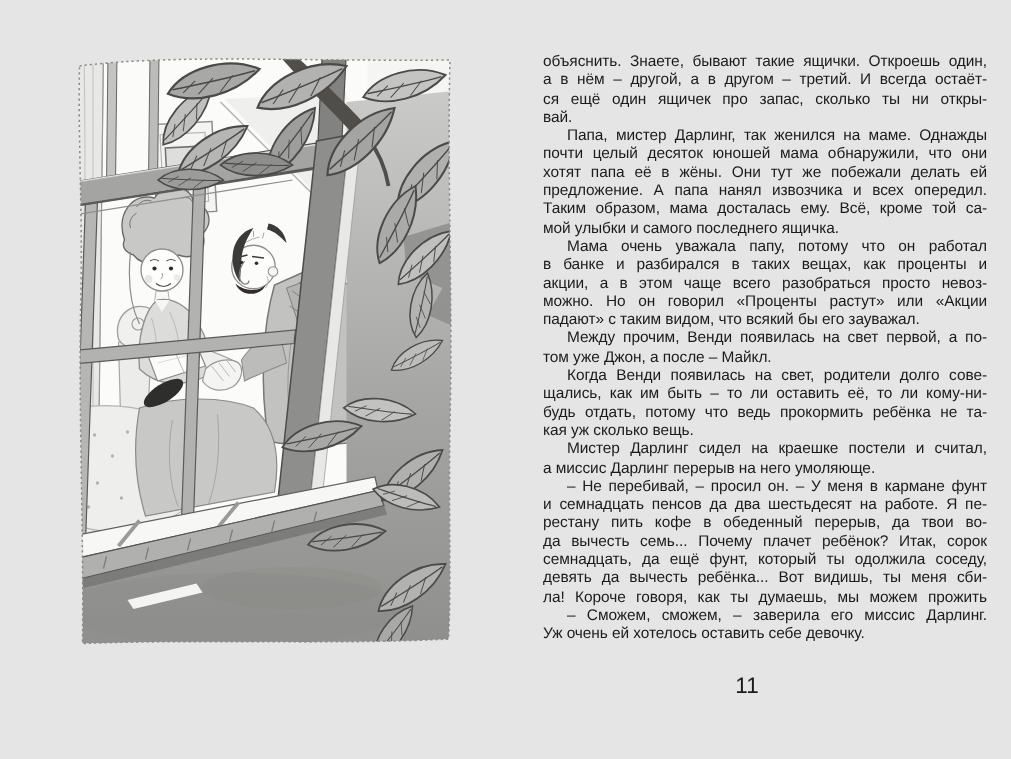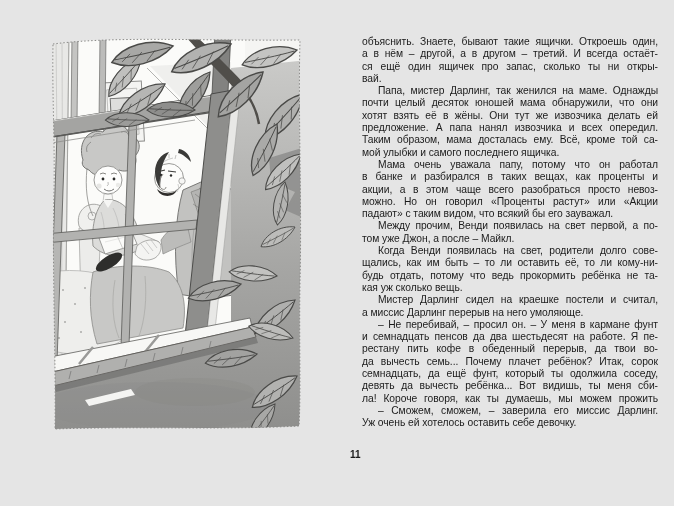--- a/index.html
+++ b/index.html
@@ -17,21 +17,21 @@
     position:absolute;left:362px;top:36px;width:296px;
     color:#1b1b1b;font-size:10.3px;line-height:12.3px;
     letter-spacing:-0.05px;
   }
   .para{margin:0;padding:0;}
   .line{text-align:justify;text-align-last:justify;}
   .line.last{text-align-last:left;}
   .line.ind{padding-left:16px;}
   .pagenum{
     position:absolute;left:350px;top:449px;width:296px;
-    text-align:left;font-size:10px;color:#1b1b1b;font-weight:bold;
+    text-align:center;font-size:15px;color:#1b1b1b;font-weight:normal;
   }
 </style>
 </head>
 <body>
 
 <div class="spread">
 
   <div class="illustration">
     <svg viewBox="0 0 263 403" xmlns="http://www.w3.org/2000/svg">
       <defs>
@@ -233,21 +233,21 @@
   <div class="text-col">
       <div class="para">
         <div class="line">объяснить. Знаете, бывают такие ящички. Откроешь один,</div>
         <div class="line">а в нём – другой, а в другом – третий. И всегда остаёт-</div>
         <div class="line">ся ещё один ящичек про запас, сколько ты ни откры-</div>
         <div class="line last">вай.</div>
       </div>
       <div class="para">
         <div class="line ind">Папа, мистер Дарлинг, так женился на маме. Однажды</div>
         <div class="line">почти целый десяток юношей мама обнаружили, что они</div>
-        <div class="line">хотят взять её в жёны. Они тут же извозчика делать ей</div>
+        <div class="line">хотят папа её в жёны. Они тут же побежали делать ей</div>
         <div class="line">предложение. А папа нанял извозчика и всех опередил.</div>
         <div class="line">Таким образом, мама досталась ему. Всё, кроме той са-</div>
         <div class="line last">мой улыбки и самого последнего ящичка.</div>
       </div>
       <div class="para">
         <div class="line ind">Мама очень уважала папу, потому что он работал</div>
         <div class="line">в банке и разбирался в таких вещах, как проценты и</div>
         <div class="line">акции, а в этом чаще всего разобраться просто невоз-</div>
         <div class="line">можно. Но он говорил «Проценты растут» или «Акции</div>
         <div class="line last">падают» с таким видом, что всякий бы его зауважал.</div>

